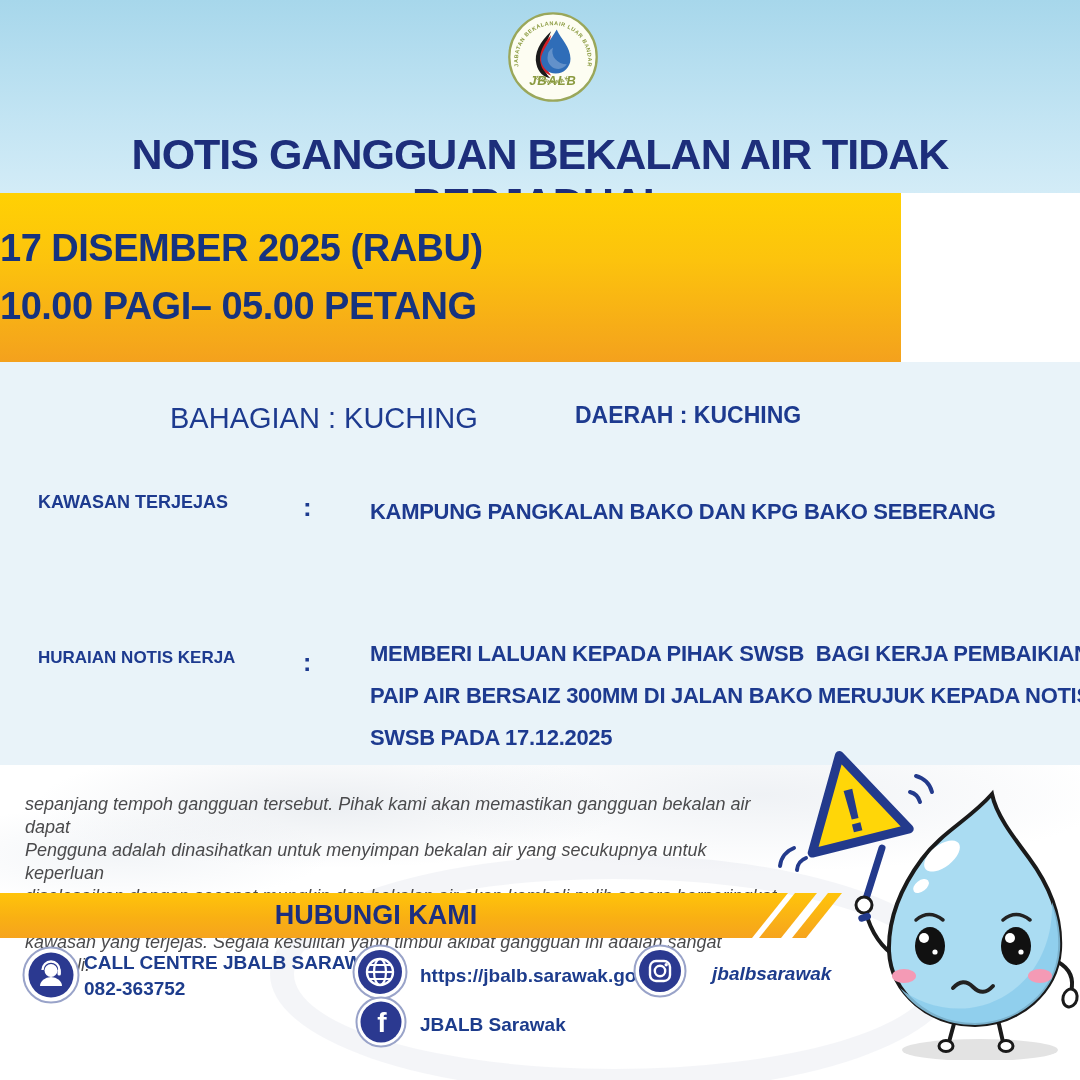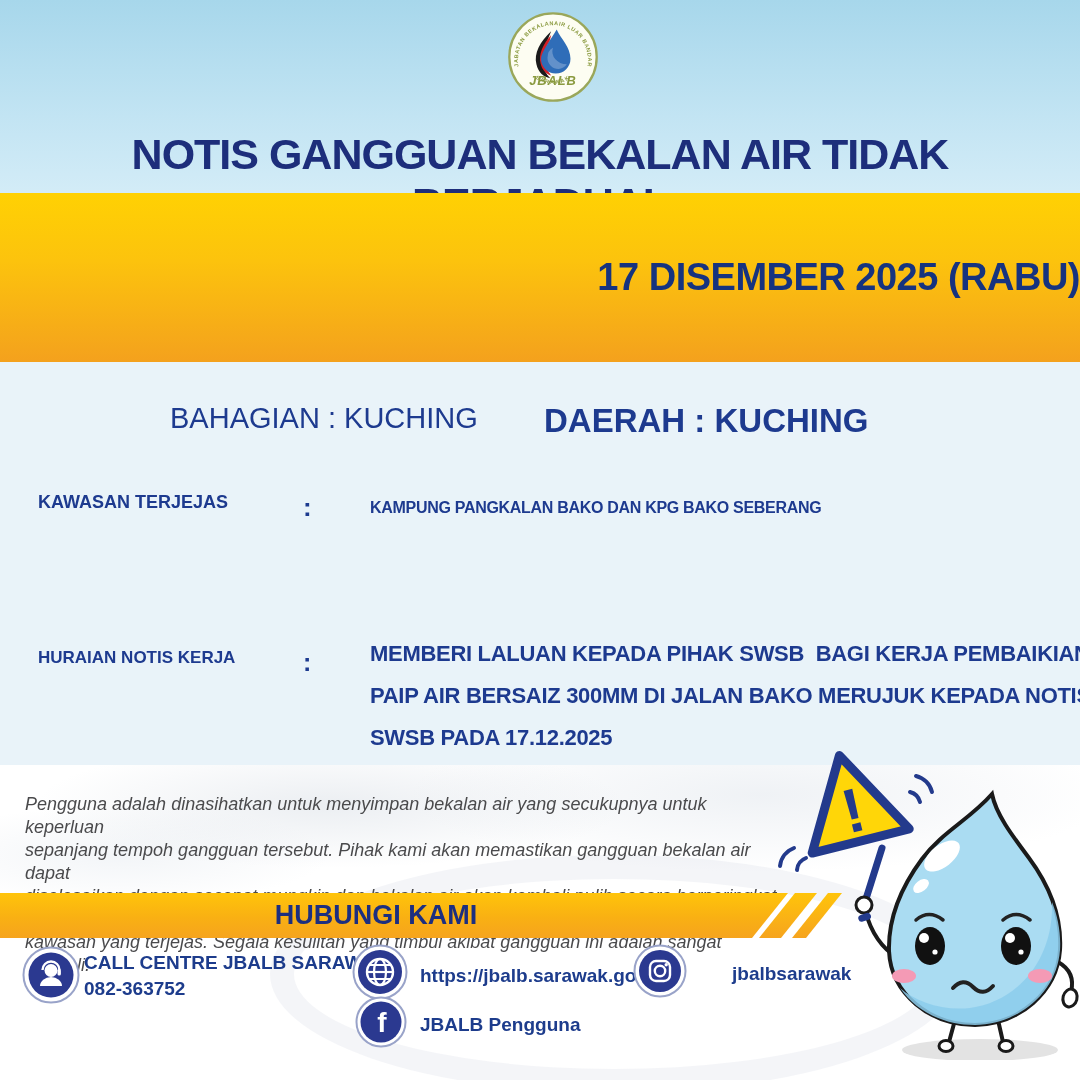--- a/index.html
+++ b/index.html
@@ -11,32 +11,32 @@
   .abs{position:absolute;}
 
   
   .sky{top:0;left:0;width:1080px;height:193px;
     background:linear-gradient(180deg,#a7d7eb 0%,#c2e4f3 60%,#d3ecf7 100%);}
   .logo-wrap{top:11px;left:507px;width:92px;height:92px;}
   .main-title{top:130px;left:0;width:1080px;text-align:center;
     font-size:43px;font-weight:bold;letter-spacing:-1px;color:#1d2e7b;}
 
   
-  .gold-band{top:193px;left:0;width:1080px;height:169px;
+  .gold-band{top:193px;left:0;width:901px;height:169px;
     background:linear-gradient(180deg,#ffd103 0%,#fcc30d 40%,#f4a11d 100%);
-    display:flex;flex-direction:column;align-items:flex-end;justify-content:center;gap:15px;}
+    display:flex;flex-direction:column;align-items:flex-start;justify-content:center;gap:15px;}
   .gold-band .line{font-size:38px;font-weight:bold;color:#16337f;letter-spacing:-0.5px;}
 
   
   .info-panel{top:362px;left:0;width:1080px;height:403px;background:#e9f3f9;}
   .loc-bahagian{top:402px;left:170px;font-size:29px;font-weight:normal;color:#1d3a8f;}
-  .loc-daerah{top:402px;left:544px;font-size:33px;font-weight:bold;color:#1d3a8f;}
+  .loc-daerah{top:402px;left:575px;font-size:23px;font-weight:bold;color:#1d3a8f;}
   .kaw-label{top:492px;left:38px;font-size:18px;font-weight:bold;color:#1d3a8f;}
   .kaw-colon{top:492px;left:303px;font-size:26px;font-weight:bold;color:#1d3a8f;}
-  .kaw-value{top:499px;left:370px;font-size:16px;font-weight:bold;color:#1d3a8f;letter-spacing:-0.3px;}
+  .kaw-value{top:499px;left:370px;font-size:22px;font-weight:bold;color:#1d3a8f;letter-spacing:-0.3px;}
   .hur-label{top:648px;left:38px;font-size:17px;font-weight:bold;color:#1d3a8f;}
   .hur-colon{top:648px;left:303px;font-size:25px;font-weight:bold;color:#1d3a8f;}
   .hur-lines{top:633px;left:370px;font-size:22px;font-weight:bold;color:#1d3a8f;
     line-height:42px;letter-spacing:-0.3px;}
   .hur-lines div{white-space:pre;}
 
   
   .splash{top:765px;left:0;width:1080px;height:315px;background:#ffffff;
     background-image:
       radial-gradient(ellipse 420px 90px at 330px 40px, rgba(190,200,212,0.30), rgba(190,200,212,0) 70%),
@@ -58,21 +58,21 @@
     clip-path:polygon(36px 0,58px 0,22px 100%,0 100%);}
   .stripe2{top:893px;left:792px;width:50px;height:45px;
     background:linear-gradient(180deg,#ffc40a,#f6a41e);
     clip-path:polygon(36px 0,50px 0,14px 100%,0 100%);}
 
   
   .c-text{font-size:19px;font-weight:bold;color:#1d3c8c;line-height:26px;}
   .cc-text{top:950px;left:84px;}
   .web-text{top:963px;left:420px;}
   .fb-text{top:1012px;left:420px;}
-  .ig-text{top:961px;left:732px;}
+  .ig-text{top:961px;left:712px;font-style:italic;}
   .icon-cc{top:946px;left:22px;width:58px;height:58px;}
   .icon-web{top:944px;left:352px;width:56px;height:56px;}
   .icon-fb{top:996px;left:355px;width:52px;height:52px;}
   .icon-ig{top:944px;left:633px;width:54px;height:54px;}
 
   .mascot{top:730px;left:770px;width:310px;height:330px;}
   svg{display:block;font-family:"Liberation Sans",sans-serif;}
 </style>
 </head>
 <body>
@@ -102,20 +102,21 @@
       <text font-size="6" font-weight="bold" fill="#8a9a3f" letter-spacing="1.4">
         <textPath href="#arcBot" startOffset="50%" text-anchor="middle">SARAWAK</textPath>
       </text>
     </svg>
   </div>
 
   <div class="abs main-title">NOTIS GANGGUAN BEKALAN AIR TIDAK BERJADUAL</div>
 
   <div class="abs gold-band">
     <div class="line">17 DISEMBER 2025 (RABU)</div>
+    <div class="line">10.00 PAGI– 05.00 PETANG</div>
   </div>
 
   <div class="abs info-panel"></div>
   <div class="abs loc-bahagian">BAHAGIAN : KUCHING</div>
   <div class="abs loc-daerah">DAERAH : KUCHING</div>
 
   <div class="abs kaw-label">KAWASAN TERJEJAS</div>
   <div class="abs kaw-colon">:</div>
   <div class="abs kaw-value">KAMPUNG PANGKALAN BAKO DAN KPG BAKO SEBERANG</div>
 
@@ -124,22 +125,22 @@
   <div class="abs hur-lines">
     <div>MEMBERI LALUAN KEPADA PIHAK SWSB  BAGI KERJA PEMBAIKIAN</div>
     <div>PAIP AIR BERSAIZ 300MM DI JALAN BAKO MERUJUK KEPADA NOTIS</div>
     <div>SWSB PADA 17.12.2025</div>
   </div>
 
   <div class="abs splash"></div>
   <div class="abs swirl"></div>
 
   <div class="abs advisory">
+    <div>sepanjang tempoh gangguan tersebut. Pihak kami akan memastikan gangguan bekalan air dapat</div>
     <div>Pengguna adalah dinasihatkan untuk menyimpan bekalan air yang secukupnya untuk keperluan</div>
-    <div>sepanjang tempoh gangguan tersebut. Pihak kami akan memastikan gangguan bekalan air dapat</div>
     <div>diselesaikan dengan secepat mungkin dan bekalan air akan kembali pulih secara berperingkat di</div>
     <div>kawasan yang terjejas. Segala kesulitan yang timbul akibat gangguan ini adalah sangat dikesali.</div>
   </div>
 
   <div class="abs hubungi-band"></div>
   <div class="abs hubungi-text">HUBUNGI KAMI</div>
   <div class="abs stripe1"></div>
   <div class="abs stripe2"></div>
 
   <div class="abs icon-cc">
@@ -170,21 +171,21 @@
   </div>
   <div class="abs c-text web-text">https://jbalb.sarawak.gov.my/</div>
 
   <div class="abs icon-fb">
     <svg viewBox="0 0 52 52" width="52" height="52">
       <circle cx="26" cy="26" r="24.5" fill="#ffffff" stroke="#99a3c9" stroke-width="2"></circle>
       <circle cx="26" cy="26" r="20.5" fill="#2b3990"></circle>
       <text x="27" y="36" text-anchor="middle" font-size="28" font-weight="bold" fill="#ffffff">f</text>
     </svg>
   </div>
-  <div class="abs c-text fb-text">JBALB Pengguna</div>
+  <div class="abs c-text fb-text">JBALB Sarawak</div>
 
   <div class="abs icon-ig">
     <svg viewBox="0 0 54 54" width="54" height="54">
       <circle cx="27" cy="27" r="25.5" fill="#ffffff" stroke="#99a3c9" stroke-width="2"></circle>
       <circle cx="27" cy="27" r="21" fill="#2b3990"></circle>
       <rect x="17" y="17" width="20" height="20" rx="6" fill="none" stroke="#ffffff" stroke-width="2.4"></rect>
       <circle cx="27" cy="27" r="5.2" fill="none" stroke="#ffffff" stroke-width="2.4"></circle>
       <circle cx="33.2" cy="20.8" r="1.7" fill="#ffffff"></circle>
     </svg>
   </div>

